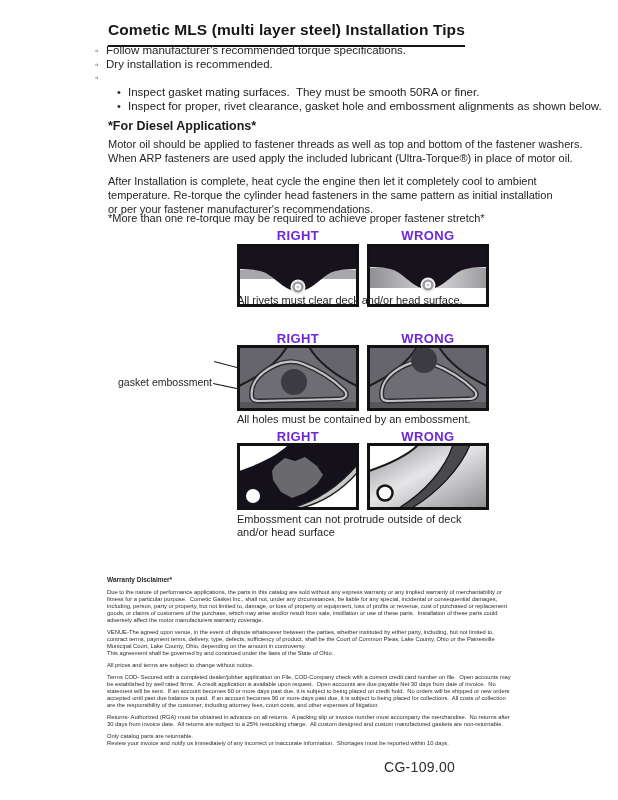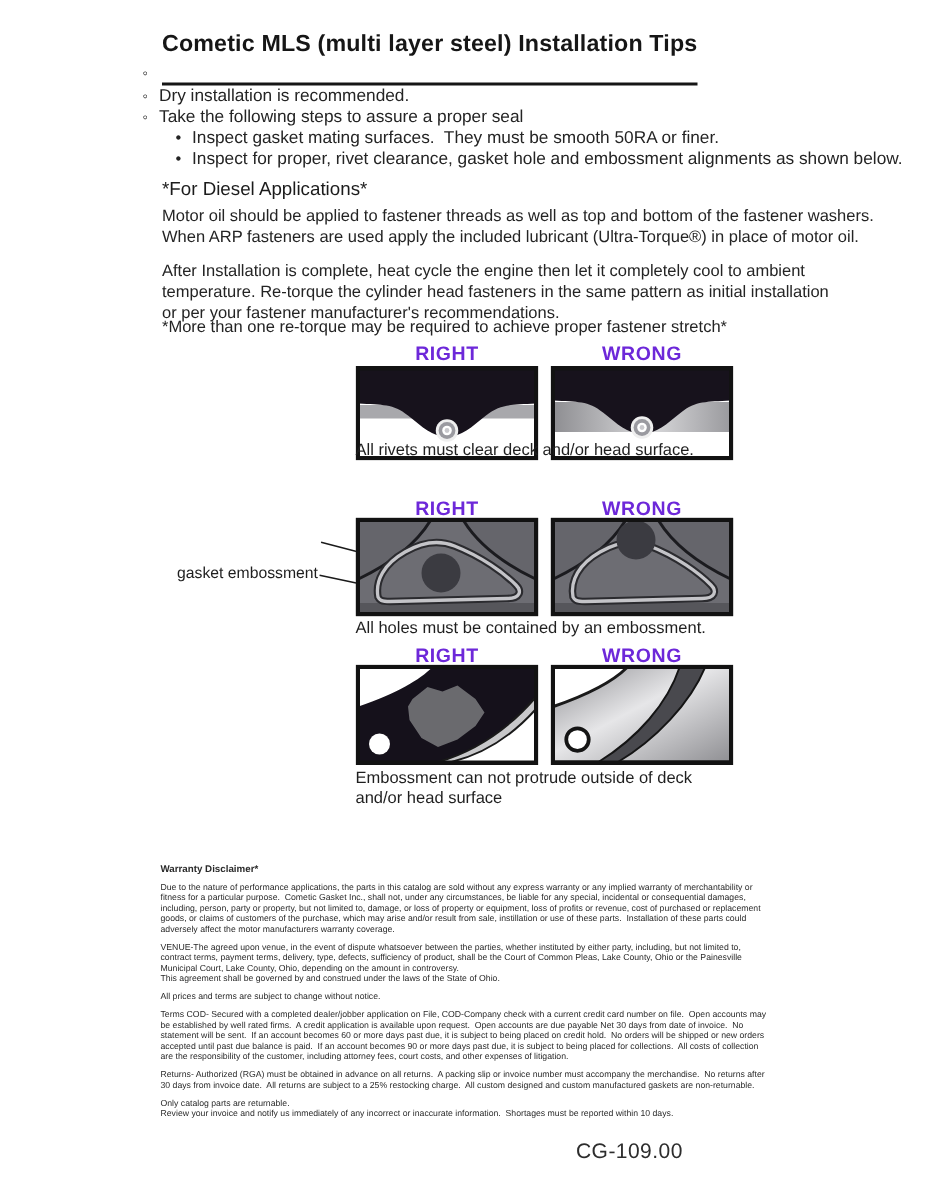--- a/index.html
+++ b/index.html
@@ -5,31 +5,31 @@
   html,body { margin:0; padding:0; background:#ffffff; }
   .page {
     position:relative; width:618px; height:800px; background:#ffffff;
     font-family:"Liberation Sans","DejaVu Sans",sans-serif; color:#222;
     overflow:hidden;
   }
   .abs { position:absolute; }
 
   .doc-title {
     left:108px; top:21px; font-size:15.5px; font-weight:700; color:#161616;
-    border-bottom:2px solid #161616; padding-bottom:16px; letter-spacing:0.1px;
+    border-bottom:2px solid #161616; padding-bottom:6px; letter-spacing:0.1px;
   }
 
   .bullets { left:95px; top:44px; font-size:11.5px; color:#242424; }
   .bullet-line { display:flex; align-items:baseline; height:14px; }
   .bullet-line.sub { padding-left:22px; }
   .b-glyph { width:11px; flex:0 0 11px; font-size:10px; }
   .b-glyph.solid { font-size:11px; }
   .bullet-line span[data-item] { white-space:pre; }
 
-  .diesel-heading { left:108px; top:119px; font-size:12.5px; font-weight:400; color:#1b1b1b; }
+  .diesel-heading { left:108px; top:119px; font-size:12.5px; font-weight:700; color:#1b1b1b; }
   .para { left:108px; font-size:11px; line-height:14px; white-space:pre; color:#242424; }
 
   .rw-label { top:0; width:122px; text-align:center; font-size:13px; font-weight:700;
     letter-spacing:0.4px; color:#6d28d9; }
   .caption { font-size:11px; color:#1f1f1f; white-space:pre; line-height:12.5px; }
 
   .diag-box { width:122px; overflow:hidden; }
   .diag-box svg { display:block; }
 
   .annot { width:120px; text-align:right; font-size:10.5px; line-height:11px;
@@ -48,30 +48,30 @@
 
 <div class="page">
 
   <div class="abs doc-title">Cometic MLS (multi layer steel) Installation Tips</div>
 
   <div class="abs bullets">
     <div>
 
         <div class="bullet-line">
           <span class="b-glyph">◦</span>
+          <span data-item=".">Follow manufacturer's recommended torque specifications.</span>
         </div>
 
         <div class="bullet-line">
           <span class="b-glyph">◦</span>
           <span data-item=".">Dry installation is recommended.</span>
         </div>
 
         <div class="bullet-line">
           <span class="b-glyph">◦</span>
-          <span data-item=".">Take the following steps to assure a proper seal</span>
         </div>
       </div>
     <div>
 
         <div class="bullet-line sub">
           <span class="b-glyph solid">•</span>
           <span data-item=".">Inspect gasket mating surfaces.  They must be smooth 50RA or finer.</span>
         </div>
 
         <div class="bullet-line sub">

